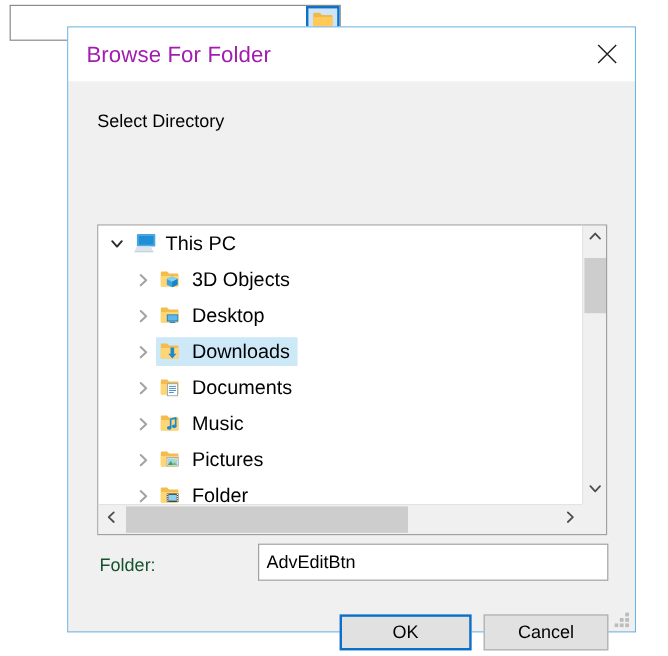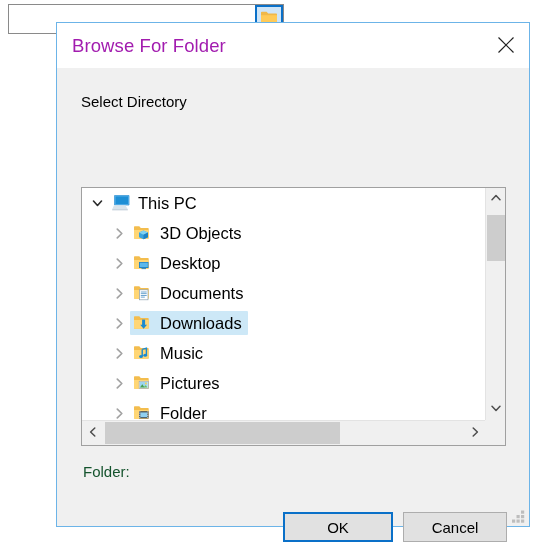--- a/index.html
+++ b/index.html
@@ -358,58 +358,58 @@
                 <path d="M1 6 H15.7 V14 A0.7 0.7 0 0 1 15 14.7 H1.7 A0.7 0.7 0 0 1 1 14 Z" fill="#ffd675"></path>
                 <rect x="6" y="8" width="9.5" height="6" fill="#1f7fc0"></rect>
                 <rect x="6.8" y="8.7" width="8" height="4.4" fill="#5bb8ec"></rect>
                 <rect x="8.5" y="14.2" width="4.5" height="0.9" fill="#1f7fc0"></rect>
               </svg>
             </span>
             <span class="tree-text">Desktop</span>
           </span>
         </div>
 
+        <div class="tree-row depth1 selected">
+          <span class="chevron">
+            <svg width="13" height="13" viewBox="0 0 13 13">
+              <path d="M4.3 2.2 L8.8 6.5 L4.3 10.8" stroke="#a3a3a3" stroke-width="1.7" fill="none" stroke-linecap="round" stroke-linejoin="round"></path>
+            </svg>
+          </span>
+          <span class="tree-label-wrap">
+            <span class="tree-icon">
+              <svg width="21" height="18" viewBox="0 0 21 18">
+                <path d="M1 3 A0.7 0.7 0 0 1 1.7 2.3 H6.3 L7.8 4 H15 A0.7 0.7 0 0 1 15.7 4.7 V14 A0.7 0.7 0 0 1 15 14.7 H1.7 A0.7 0.7 0 0 1 1 14 Z" fill="#f3bd4e"></path>
+                <path d="M1 6 H15.7 V14 A0.7 0.7 0 0 1 15 14.7 H1.7 A0.7 0.7 0 0 1 1 14 Z" fill="#ffd675"></path>
+                <rect x="9.1" y="5.6" width="3" height="5.6" fill="#1b8ad0"></rect>
+                <path d="M7.2 10.7 H14 L10.6 14.8 Z" fill="#1b8ad0"></path>
+              </svg>
+            </span>
+            <span class="tree-text">Downloads</span>
+          </span>
+        </div>
+
         <div class="tree-row depth1">
           <span class="chevron">
             <svg width="13" height="13" viewBox="0 0 13 13">
               <path d="M4.3 2.2 L8.8 6.5 L4.3 10.8" stroke="#a3a3a3" stroke-width="1.7" fill="none" stroke-linecap="round" stroke-linejoin="round"></path>
             </svg>
           </span>
           <span class="tree-label-wrap">
             <span class="tree-icon">
               <svg width="21" height="18" viewBox="0 0 21 18">
                 <path d="M1 3 A0.7 0.7 0 0 1 1.7 2.3 H6.3 L7.8 4 H15 A0.7 0.7 0 0 1 15.7 4.7 V14 A0.7 0.7 0 0 1 15 14.7 H1.7 A0.7 0.7 0 0 1 1 14 Z" fill="#f3bd4e"></path>
                 <path d="M1 6 H15.7 V14 A0.7 0.7 0 0 1 15 14.7 H1.7 A0.7 0.7 0 0 1 1 14 Z" fill="#ffd675"></path>
                 <rect x="6.5" y="5.8" width="8.5" height="10" fill="#ffffff" stroke="#8aa0ae" stroke-width="0.7"></rect>
                 <rect x="7.8" y="7.6" width="5.9" height="0.8" fill="#4a90c4"></rect>
                 <rect x="7.8" y="9.3" width="5.9" height="0.8" fill="#4a90c4"></rect>
                 <rect x="7.8" y="11" width="5.9" height="0.8" fill="#4a90c4"></rect>
                 <rect x="7.8" y="12.7" width="4" height="0.8" fill="#4a90c4"></rect>
               </svg>
             </span>
             <span class="tree-text">Documents</span>
-          </span>
-        </div>
-
-        <div class="tree-row depth1 selected">
-          <span class="chevron">
-            <svg width="13" height="13" viewBox="0 0 13 13">
-              <path d="M4.3 2.2 L8.8 6.5 L4.3 10.8" stroke="#a3a3a3" stroke-width="1.7" fill="none" stroke-linecap="round" stroke-linejoin="round"></path>
-            </svg>
-          </span>
-          <span class="tree-label-wrap">
-            <span class="tree-icon">
-              <svg width="21" height="18" viewBox="0 0 21 18">
-                <path d="M1 3 A0.7 0.7 0 0 1 1.7 2.3 H6.3 L7.8 4 H15 A0.7 0.7 0 0 1 15.7 4.7 V14 A0.7 0.7 0 0 1 15 14.7 H1.7 A0.7 0.7 0 0 1 1 14 Z" fill="#f3bd4e"></path>
-                <path d="M1 6 H15.7 V14 A0.7 0.7 0 0 1 15 14.7 H1.7 A0.7 0.7 0 0 1 1 14 Z" fill="#ffd675"></path>
-                <rect x="9.1" y="5.6" width="3" height="5.6" fill="#1b8ad0"></rect>
-                <path d="M7.2 10.7 H14 L10.6 14.8 Z" fill="#1b8ad0"></path>
-              </svg>
-            </span>
-            <span class="tree-text">Downloads</span>
           </span>
         </div>
 
         <div class="tree-row depth1">
           <span class="chevron">
             <svg width="13" height="13" viewBox="0 0 13 13">
               <path d="M4.3 2.2 L8.8 6.5 L4.3 10.8" stroke="#a3a3a3" stroke-width="1.7" fill="none" stroke-linecap="round" stroke-linejoin="round"></path>
             </svg>
           </span>
           <span class="tree-label-wrap">
@@ -510,20 +510,21 @@
               <path d="M4.2 2 L8.4 6 L4.2 10" stroke="#4d4d4d" stroke-width="1.5" fill="none" stroke-linecap="round" stroke-linejoin="round"></path>
             </svg>
           </span>
         </div>
       </div>
 
       <div id="sb-corner"></div>
     </div>
 
     <div id="folder-label">Folder:</div>
+    <input id="folder-input" type="text" value="AdvEditBtn" style="">
 
     <div id="cancel-button" class="dlg-button">Cancel</div>
     <div id="ok-button" class="dlg-button">OK</div>
 
     <div id="resize-grip">
       <svg width="14" height="14" viewBox="0 0 14 14">
         <rect x="9" y="1.5" width="3.2" height="3.2" fill="#bdbdbd"></rect>
         <rect x="9" y="6" width="3.2" height="3.2" fill="#bdbdbd"></rect>
         <rect x="4.5" y="6" width="3.2" height="3.2" fill="#bdbdbd"></rect>
         <rect x="9" y="10.5" width="3.2" height="3.2" fill="#bdbdbd"></rect>

